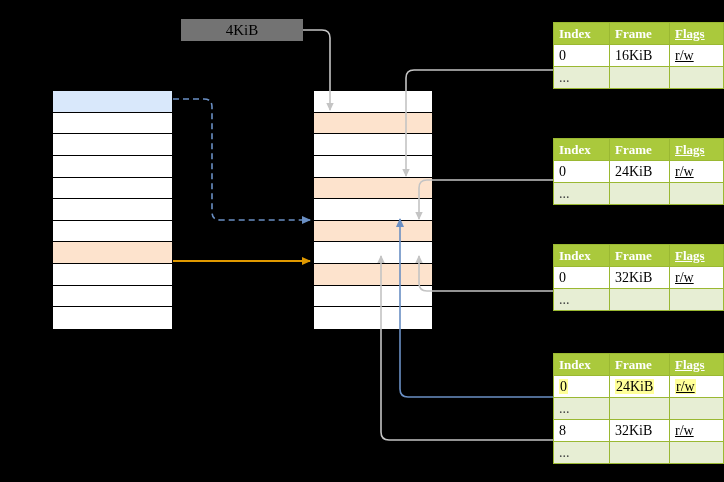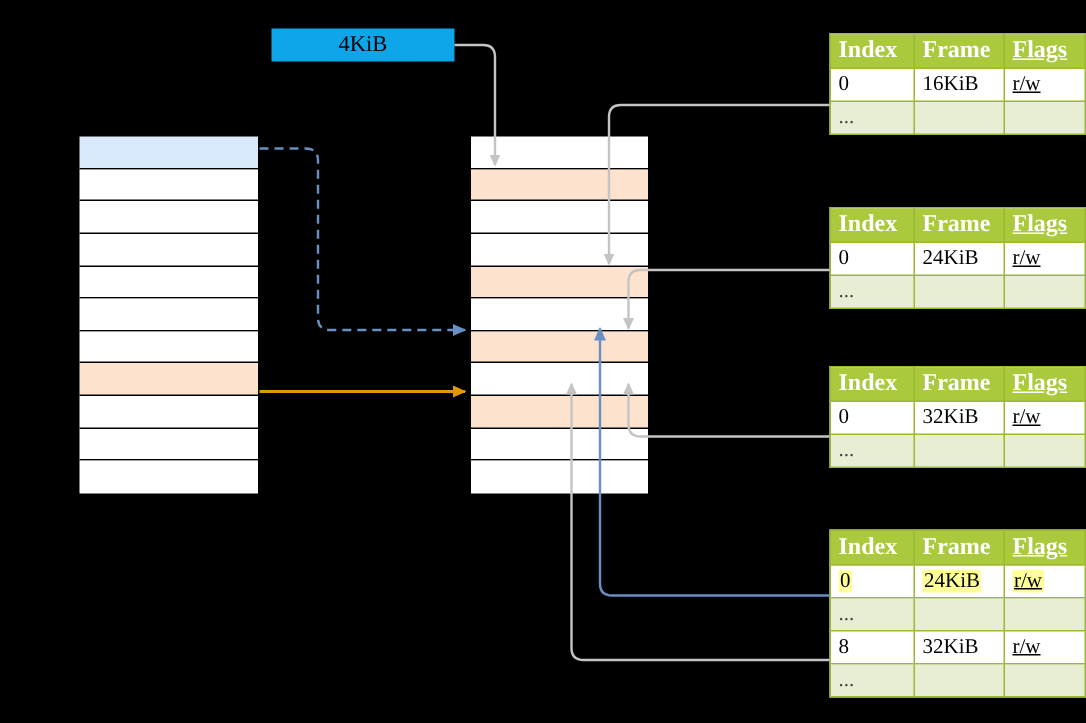--- a/index.html
+++ b/index.html
@@ -28,21 +28,21 @@
     border-bottom: 1px solid #000000;
     width: 100%;
   }
   .mem-row:last-child { border-bottom: none; }
   .mem-row.blue  { background: #d9e8fb; }
   .mem-row.peach { background: #fde3cd; }
 
   
   .size-label {
     position: absolute;
-    background: #0ea5e9;
+    background: #737373;
     color: #000000;
     text-align: center;
     font-size: 15px;
     line-height: 22px;
     height: 22px;
     box-sizing: border-box;
   }
 
   
   .ptable {
@@ -53,21 +53,21 @@
     background: #ffffff;
     table-layout: fixed;
   }
   .ptable th {
     background: #aac93c;
     color: #ffffff;
     font-weight: bold;
     text-align: left;
     padding: 2px 5px;
     border: 1px solid #9ab832;
-    font-size: 16px;
+    font-size: 13px;
     height: 22px;
     box-sizing: border-box;
   }
   .ptable td {
     background: #ffffff;
     color: #000000;
     text-align: left;
     padding: 2px 5px;
     border: 1px solid #9ab832;
     height: 22px;

